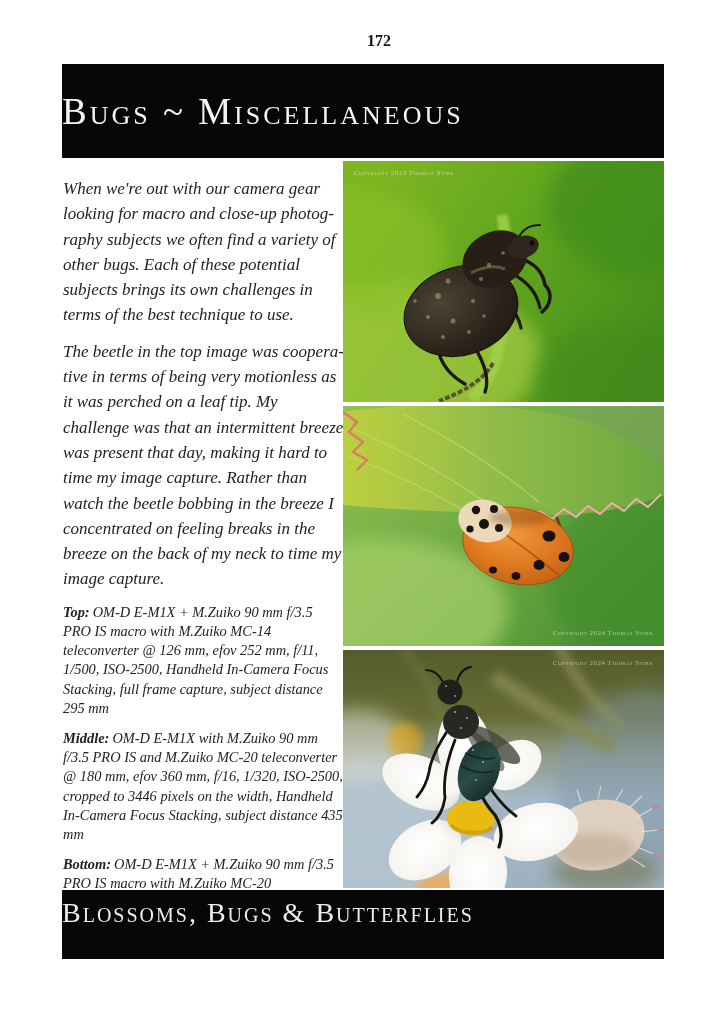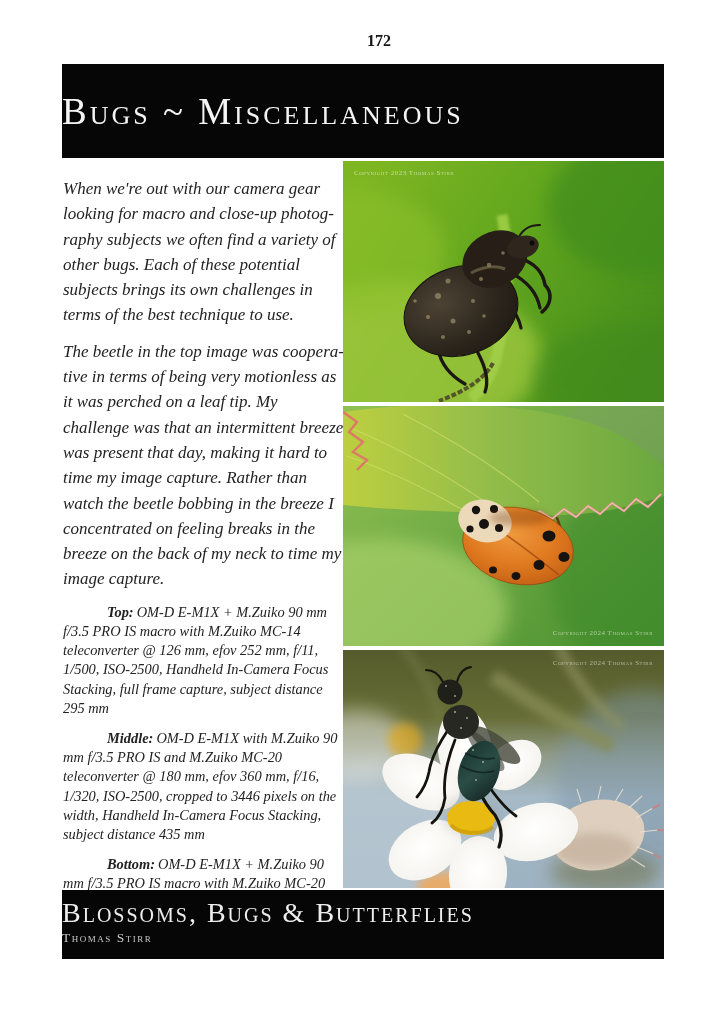--- a/index.html
+++ b/index.html
@@ -25,21 +25,21 @@
     position:absolute; left:63px; top:176px; width:281px; color:#222222;
   }
   .body-para {
     font-style:italic; font-size:17px; line-height:25.3px; margin:0 0 11px 0;
     hyphens:manual;
   }
   .caption-para {
     font-style:italic; font-size:14.4px; line-height:19.2px; margin:0 0 11px 0;
     hyphens:manual;
   }
-  .cap-label { font-weight:bold; margin-right:3px;margin-left:44px; }
+  .cap-label { font-weight:bold; margin-right:3px; }
   .photo {
     position:absolute; left:343px; width:321px; margin:0; overflow:hidden; background:#5a9a2a;
   }
   .photo svg { display:block; width:100%; height:100%; }
   .photo-1 { top:161px; height:241px; }
   .photo-2 { top:406px; height:240px; }
   .photo-3 { top:650px; height:238px; }
   .copyright {
     position:absolute; font-variant:small-caps; font-size:7px; letter-spacing:0.5px;
     color:rgba(255,255,255,0.55); white-space:nowrap;
@@ -293,16 +293,15 @@
           <circle cx="103" cy="36" r="0.9"></circle>
             <circle cx="112" cy="46" r="0.9"></circle>
         </g>
       </g>
     </svg>
     <span class="copyright tr">Copyright 2024 Thomas Stirr</span>
   </figure>
 
   <div class="banner footer-banner">
     <div class="footer-title">Blossoms, Bugs &amp; Butterflies</div>
-    <div class="footer-subtitle">Thomas Stirr</div>
   </div>
 
 </div>
 
 </body></html>

